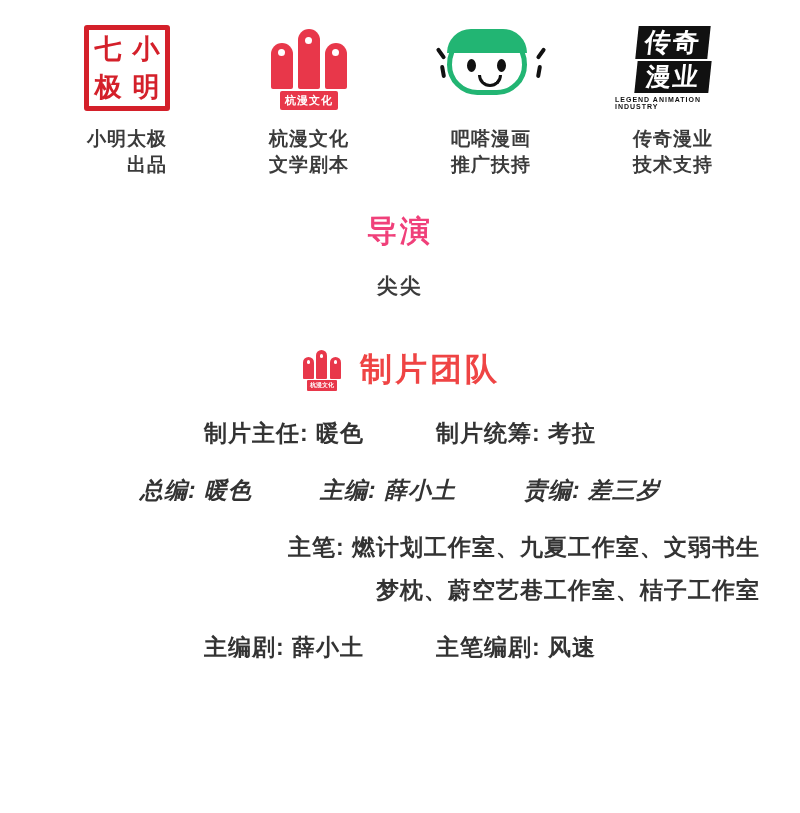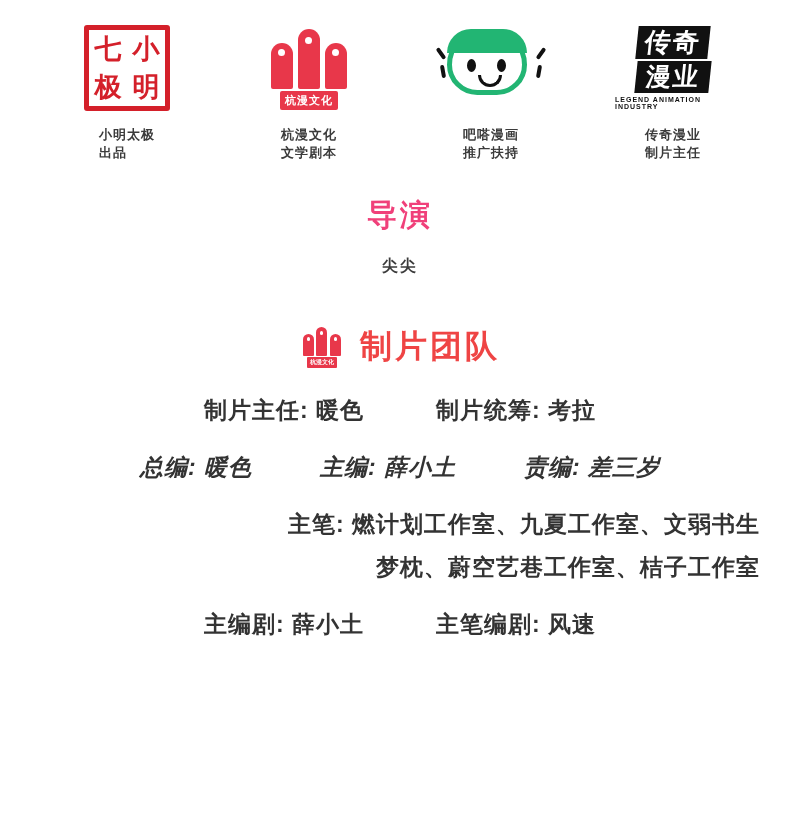--- a/index.html
+++ b/index.html
@@ -31,22 +31,22 @@
     align-items: center;
   }
   .logo-art {
     height: 100px;
     display: flex;
     align-items: center;
     justify-content: center;
   }
   .logo-caption {
     margin-top: 8px;
-    text-align: left;
-    font-size: 13px;
+    text-align: right;
+    font-size: 19px;
     line-height: 1.35;
     font-weight: 700;
     color: #3b3b3b;
     letter-spacing: 1px;
     white-space: pre-line;
   }
 
   
   .seal {
     width: 86px;
@@ -202,21 +202,21 @@
     margin-top: 34px;
     text-align: center;
     font-size: 30px;
     font-weight: 700;
     color: #f0407a;
     letter-spacing: 3px;
   }
   .director-name {
     margin-top: 20px;
     text-align: center;
-    font-size: 16px;
+    font-size: 21px;
     font-weight: 700;
     color: #3b3b3b;
     letter-spacing: 2px;
   }
 
   .section-head {
     margin-top: 48px;
     display: flex;
     align-items: center;
     justify-content: center;
@@ -332,21 +332,21 @@
 
   <div class="logo-block">
     <div class="logo-art">
       <div class="legend">
         <div class="lg-top">传奇</div>
         <div class="lg-mid">漫业</div>
         <div class="lg-sub">LEGEND ANIMATION INDUSTRY</div>
       </div>
     </div>
     <div class="logo-caption">传奇漫业
-制片主任</div>
+技术支持</div>
   </div>
 
 </div>
 
 <div class="credits">
 
   <div class="director-title">导演</div>
   <div class="director-name">尖尖</div>
 
   <div class="section-head">

